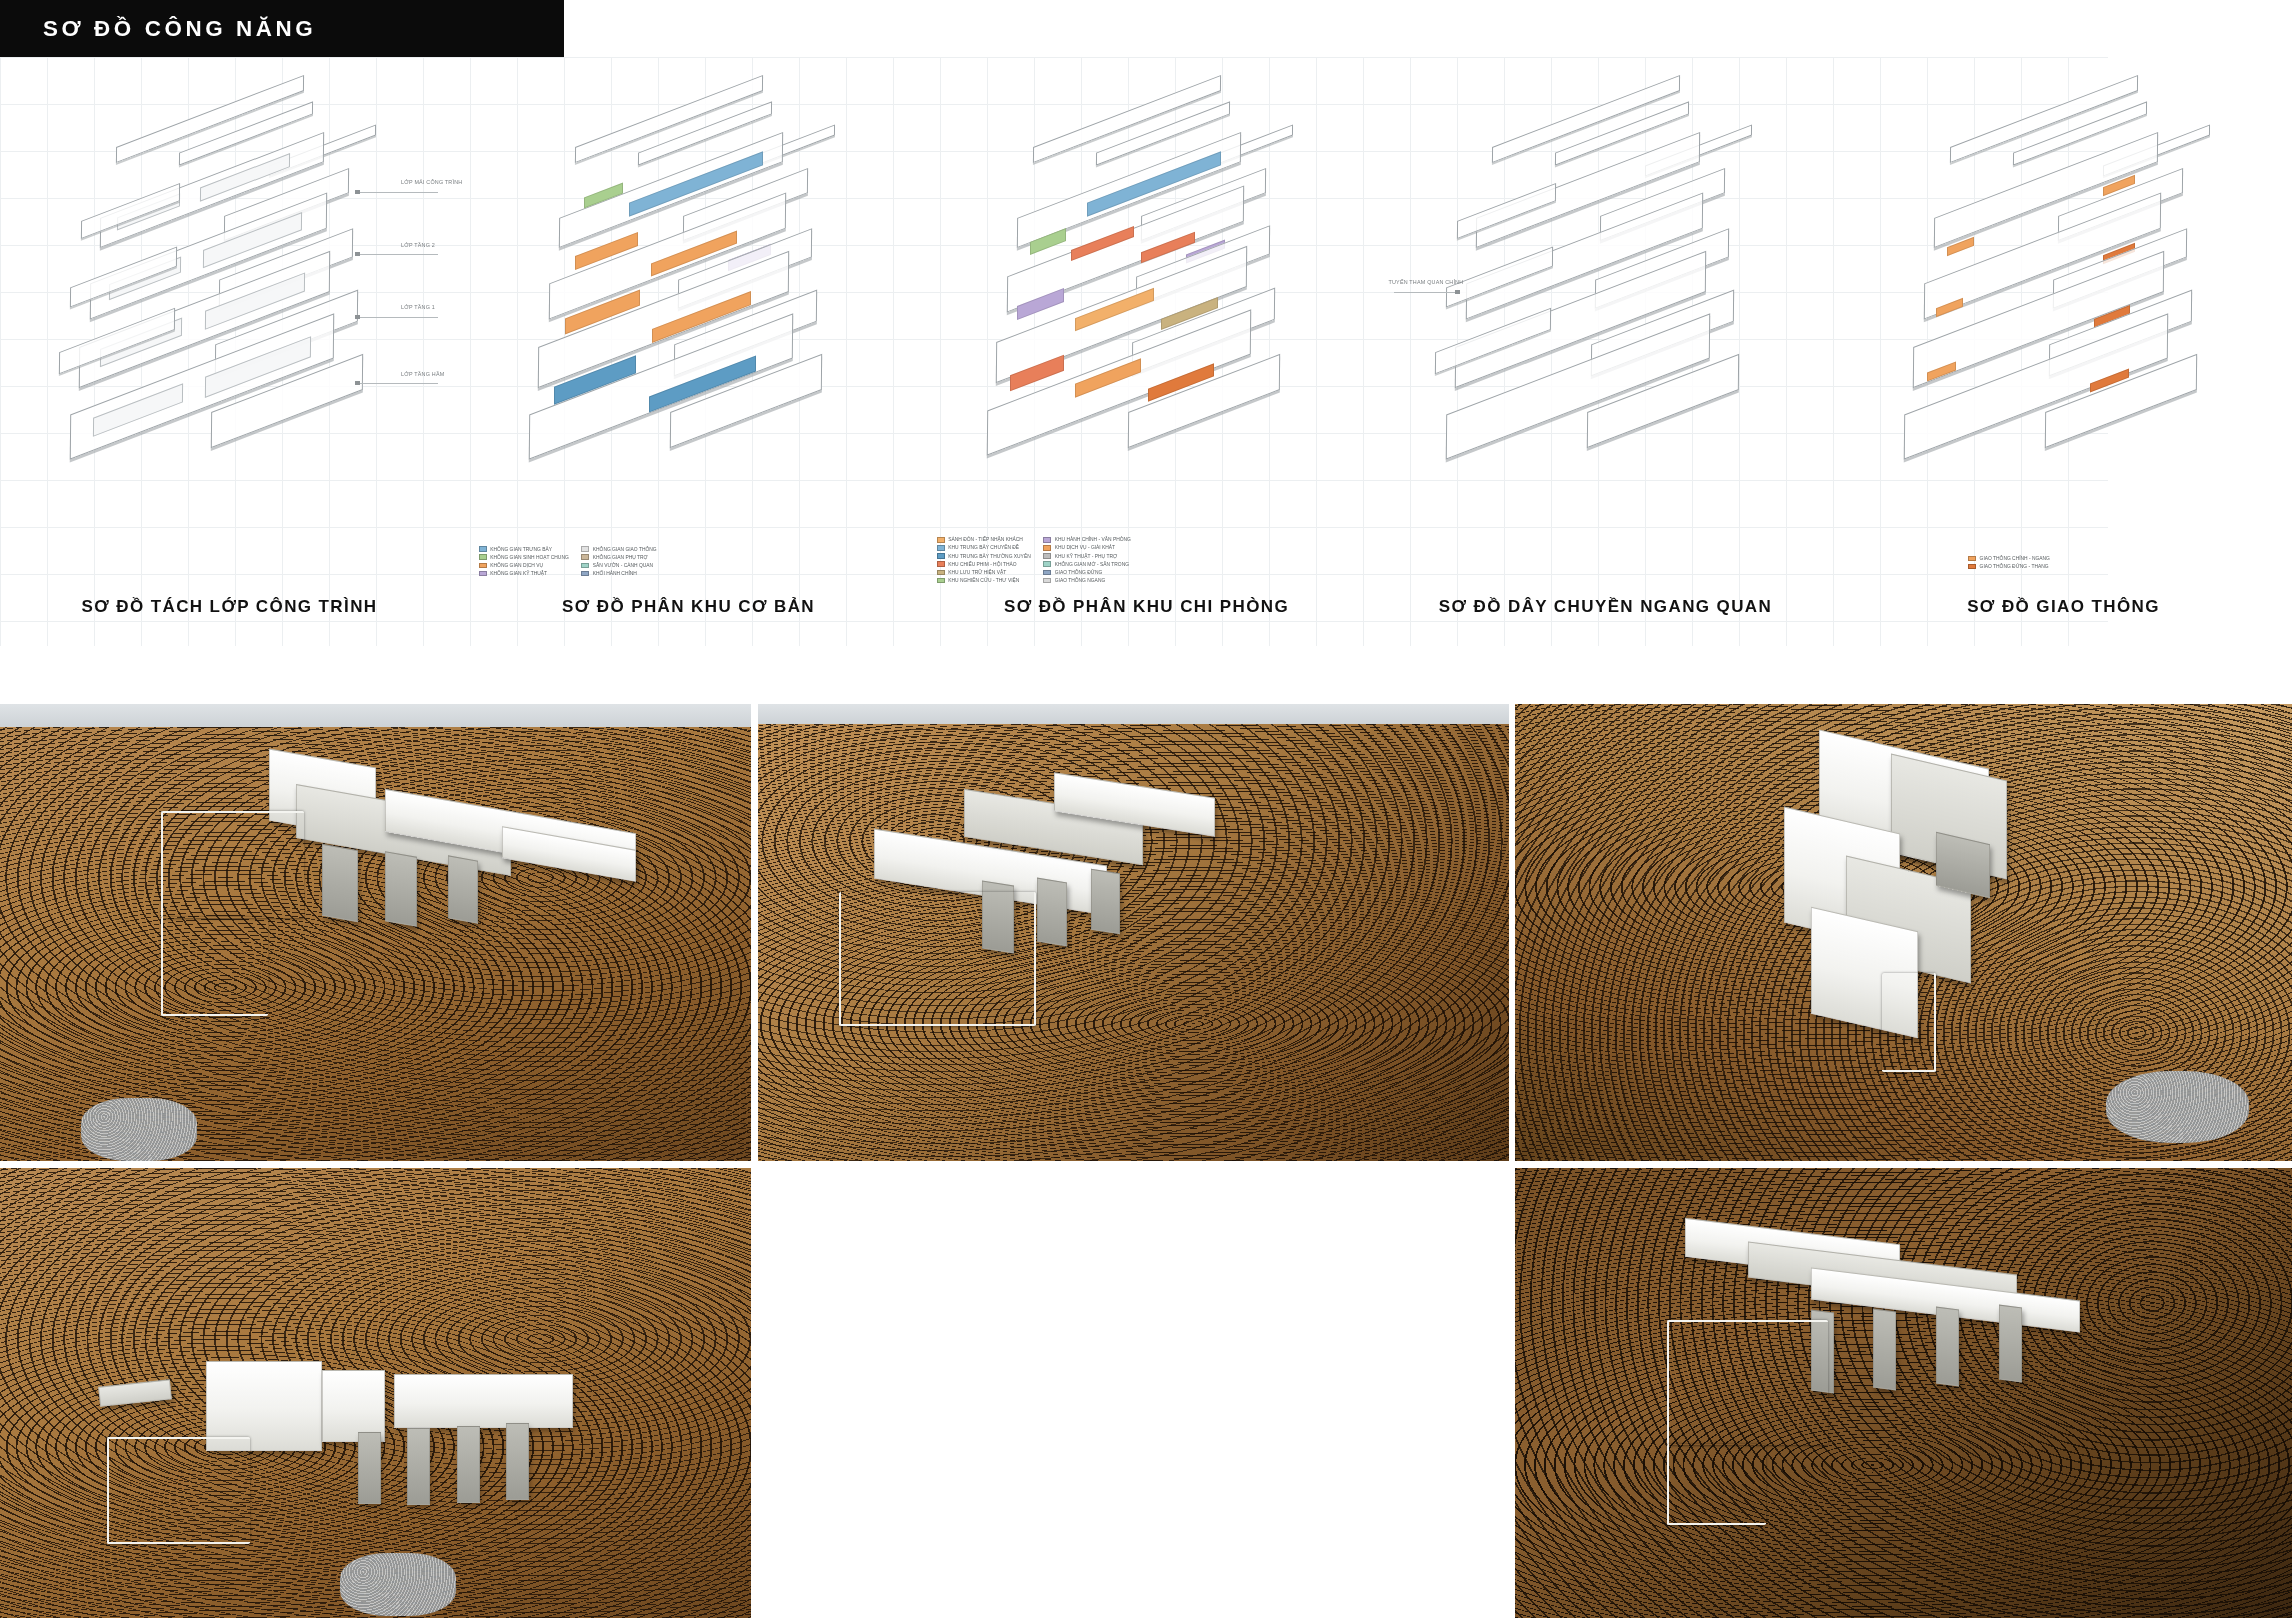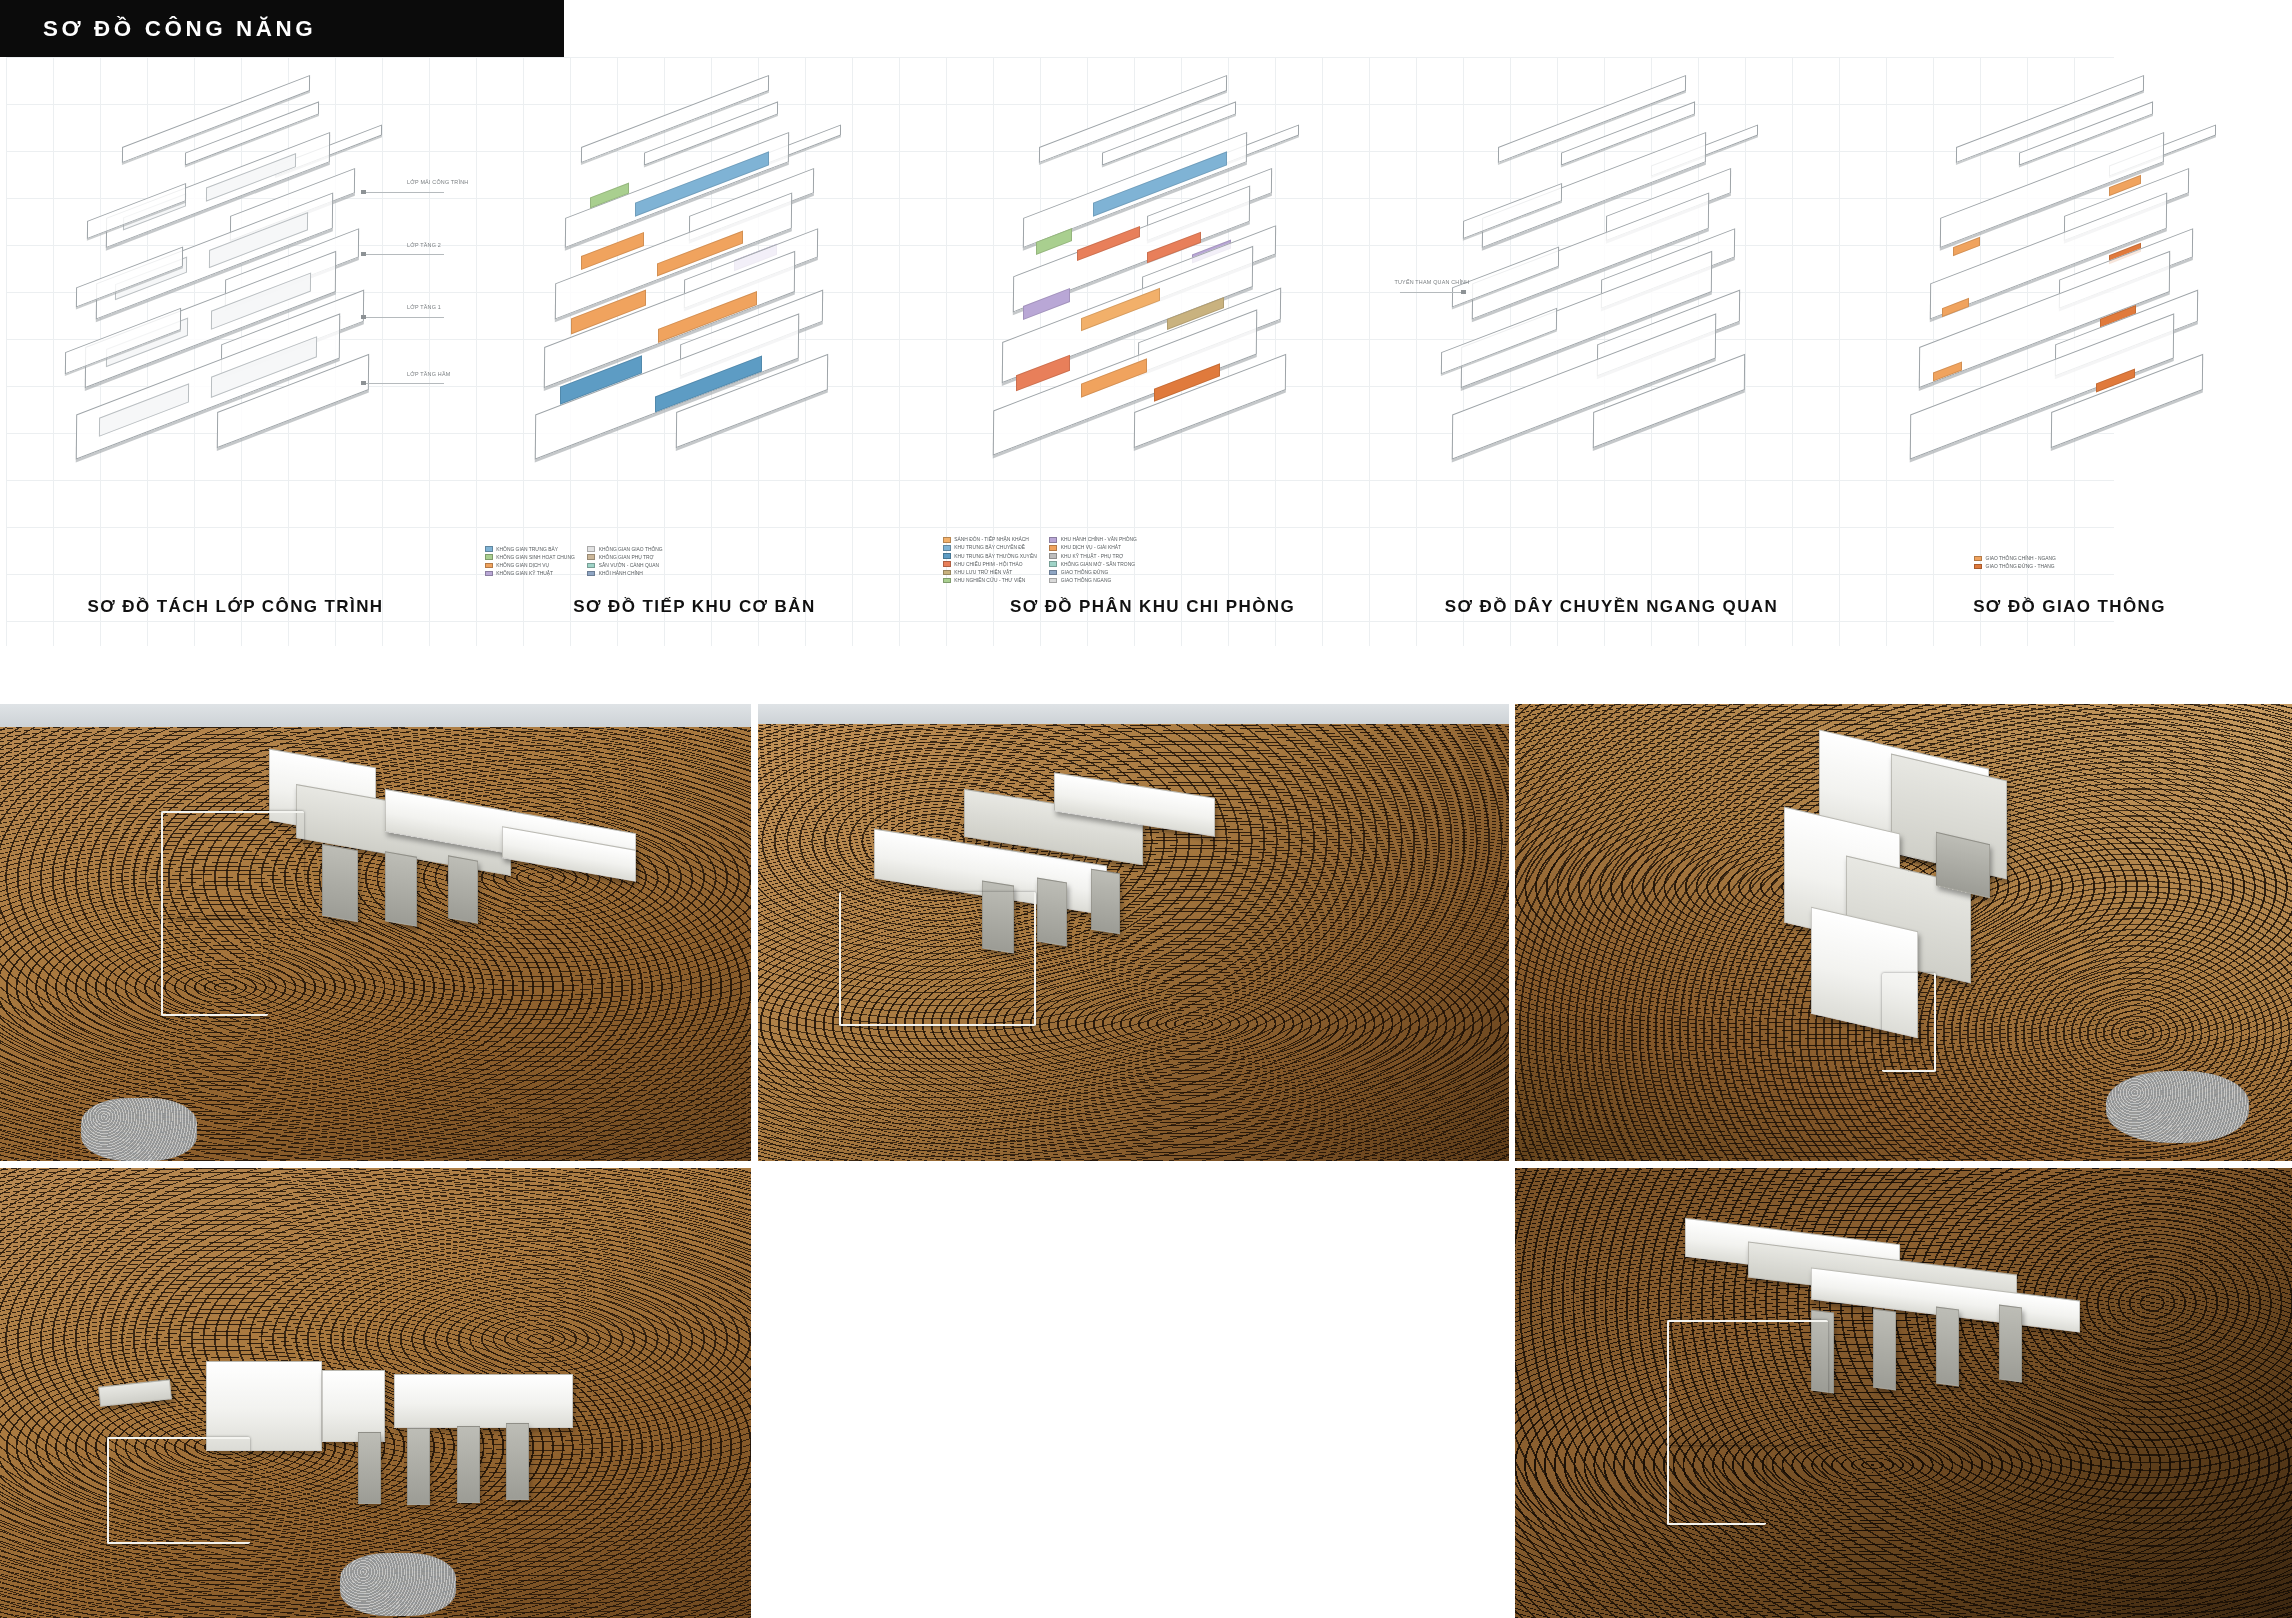--- a/index.html
+++ b/index.html
@@ -26,21 +26,21 @@
     padding-left: 64px;
     letter-spacing: 3.6px;
     font-weight: bold;
   }
   .banner-1 { left: 0; top: 0; width: 564px; height: 57px; font-size: 22.4px; padding-left: 43px; }
   .banner-2 { left: 0; top: 647px; width: 564px; height: 57px; font-size: 24px; }
 
   
   .diagram-strip {
     position: absolute;
-    left: 6px; top: 57px;
+    left: 0; top: 57px;
     width: 2108px; height: 589px;
     background:
       repeating-linear-gradient(to right, #eceff1 0 0.9px, transparent 0.9px 47px),
       repeating-linear-gradient(to bottom, #eceff1 0 0.9px, transparent 0.9px 47px),
       #ffffff;
   }
   .diagram-col {
     position: absolute;
     top: 0;
     width: 459px;
@@ -325,21 +325,21 @@
               <span class="legend-swatch" style="background:#9fd3c7"></span>
               <span class="legend-text">SÂN VƯỜN - CẢNH QUAN</span>
             </div>
           <div class="legend-row">
               <span class="legend-swatch" style="background:#8fa6c4"></span>
               <span class="legend-text">KHỐI HÀNH CHÍNH</span>
             </div>
         </div>
       </div>
 
-      <div class="diagram-caption">SƠ ĐỒ TIẾP KHU CƠ BẢN</div>
+      <div class="diagram-caption">SƠ ĐỒ PHÂN KHU CƠ BẢN</div>
     </div>
 
     <div class="diagram-col" style="left:917px;">
       <div class="diagram-stage">
         <div class="slab thin" style="left:116px; top:43px; width:188px; height:16px;"></div>
         <div class="slab thin" style="left:179px; top:59px; width:134px; height:12.5px;"></div>
         <div class="slab thin" style="left:269px; top:77px; width:107px; height:10.7px;"></div>
 
         <div class="slab" style="left:100px; top:107px; width:224px; height:30px;"></div>
         <div class="acc" style="left:170px; top:109px; width:134px; height:14.3px; background:#7fb3d5;"></div>

